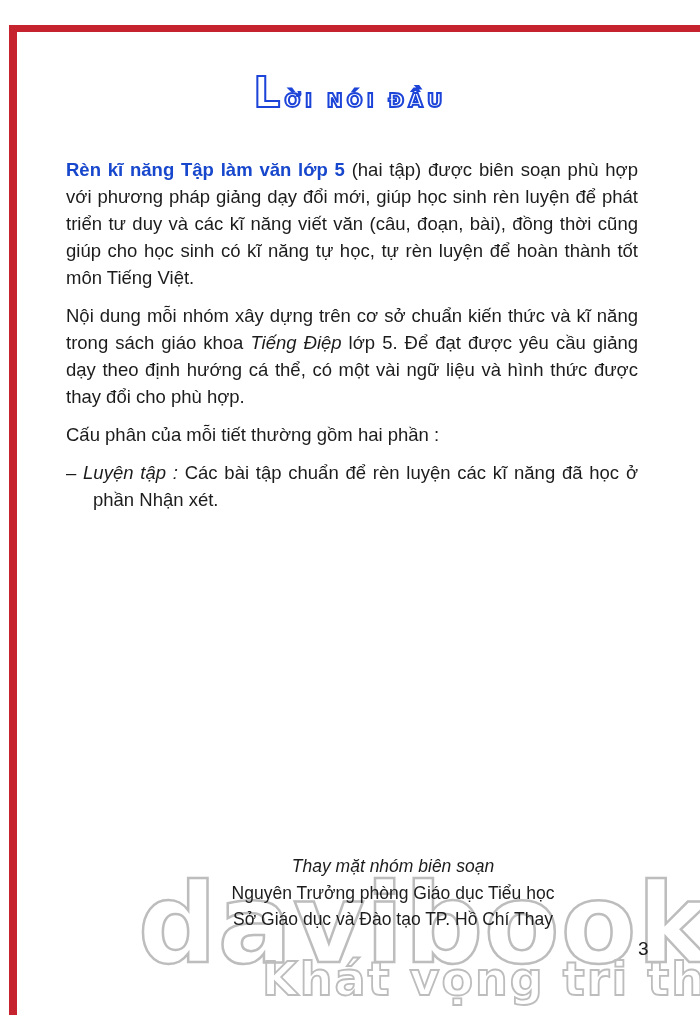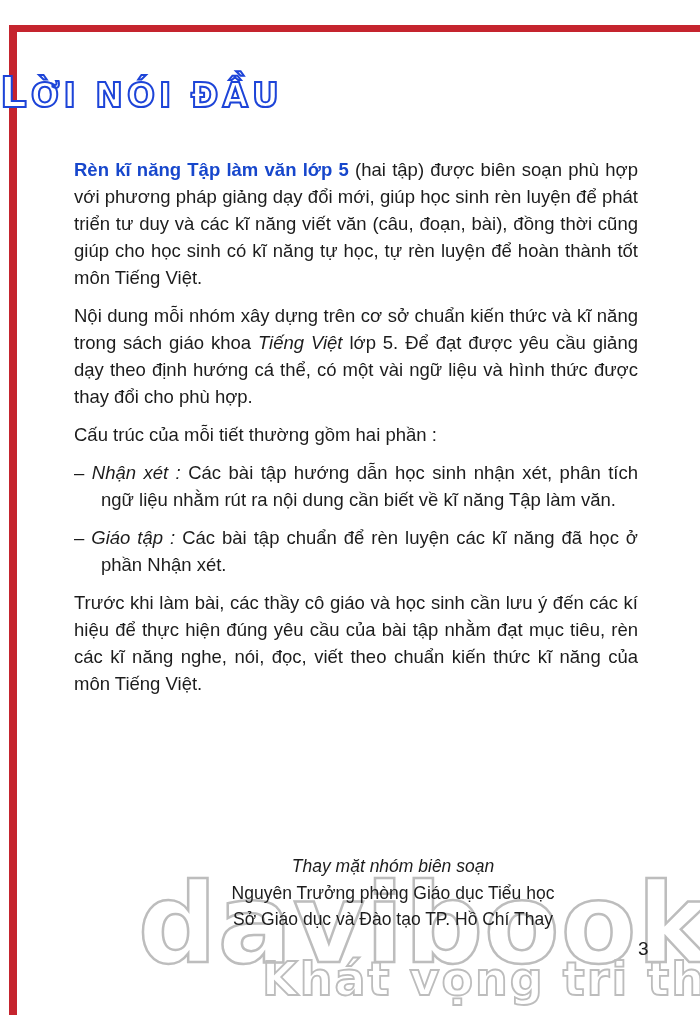--- a/index.html
+++ b/index.html
@@ -11,39 +11,39 @@
     font-family:"Liberation Sans",sans-serif;
     color:var(--text,#1c1c1c);
   }
   
   .edge-left{position:absolute;left:9px;top:25px;width:8px;height:990px;background:var(--border-red,#c5242e);}
   .edge-top{position:absolute;left:9px;top:25px;width:691px;height:7px;background:var(--border-red,#c5242e);}
 
   
   .title{
     position:absolute;top:68px;left:0;width:700px;
-    text-align:left;
+    text-align:center;
     font-family:"DejaVu Sans",sans-serif;
     font-weight:700;
-    font-size:33px;
+    font-size:19px;
     letter-spacing:4px;
     text-transform:uppercase;
     color:#ffffff;
     -webkit-text-stroke:2px var(--title-blue,#1d44d8);
     text-shadow:0 0 1px var(--title-blue,#1d44d8);
   }
   .title::first-letter{font-size:42px;}
 
   .body-col{
     position:absolute;left:66px;top:156px;width:572px;
     font-size:18.5px;line-height:27px;
     text-align:justify;
     z-index:2;
   }
-  .body-col p{margin:0 0 11px 8px;}
+  .body-col p{margin:0 0 11px 0;}
   .lead{color:var(--lead-blue,#1747cc);font-weight:700;}
   .bullet{padding-left:27px;text-indent:-27px;}
   .indent{margin-left:27px;}
 
   .signature{
     position:absolute;right:97px;top:853px;width:420px;
     text-align:center;font-size:17.5px;line-height:26.5px;
     z-index:2;
   }
   .sig-role{font-style:italic;}
@@ -76,34 +76,30 @@
 <body style="--title-blue: #1d44d8; --lead-blue: #1747cc; --border-red: #c5242e; --watermark-gray: #bdbdbd; --text: #1c1c1c;">
 
 <div class="edge-left"></div>
 <div class="edge-top"></div>
 
 <div class="title">Lời nói đầu</div>
 
 <div class="body-col">
   <p><span class="lead">Rèn kĩ năng Tập làm văn lớp 5</span><span> (hai tập) được biên soạn phù hợp với phương pháp giảng dạy đổi mới, giúp học sinh rèn luyện để phát triển tư duy và các kĩ năng viết văn (câu, đoạn, bài), đồng thời cũng giúp cho học sinh có kĩ năng tự học, tự rèn luyện để hoàn thành tốt môn Tiếng Việt.</span></p>
 
-  <p><span>Nội dung mỗi nhóm xây dựng trên cơ sở chuẩn kiến thức và kĩ năng trong sách giáo khoa </span><i>Tiếng Việt</i><span> lớp 5. Để đạt được yêu cầu giảng dạy theo định hướng cá thể, có một vài ngữ liệu và hình thức được thay đổi cho phù hợp.</span></p>
+  <p><span>Nội dung mỗi nhóm xây dựng trên cơ sở chuẩn kiến thức và kĩ năng trong sách giáo khoa </span><i>Tiếng Điệp</i><span> lớp 5. Để đạt được yêu cầu giảng dạy theo định hướng cá thể, có một vài ngữ liệu và hình thức được thay đổi cho phù hợp.</span></p>
 
-  <p>Cấu trúc của mỗi tiết thường gồm hai phần :</p>
+  <p>Cấu phân của mỗi tiết thường gồm hai phần :</p>
+
 
   <p class="bullet"><span class="dash">–</span>
-    <i>Nhận xét :</i>
-    <span>Các bài tập hướng dẫn học sinh nhận xét, phân tích ngữ liệu nhằm rút ra nội dung cần biết về kĩ năng Tập làm văn.</span></p>
-
-  <p class="bullet"><span class="dash">–</span>
-    <i>Giáo tập :</i>
+    <i>Luyện tập :</i>
     <span>Các bài tập chuẩn để rèn luyện các kĩ năng đã học ở phần Nhận xét.</span></p>
 
 
-  <p class="indent">Trước khi làm bài, các thầy cô giáo và học sinh cần lưu ý đến các kí hiệu để thực hiện đúng yêu cầu của bài tập nhằm đạt mục tiêu, rèn các kĩ năng nghe, nói, đọc, viết theo chuẩn kiến thức kĩ năng của môn Tiếng Việt.</p>
 </div>
 
 <div class="signature">
   <div class="sig-role">Thay mặt nhóm biên soạn</div>
   <div>Nguyên Trưởng phòng Giáo dục Tiểu học</div>
   <div>Sở Giáo dục và Đào tạo TP. Hồ Chí Thay</div>
 </div>
 
 <div class="wm-brand">davibooks</div>
 <div class="wm-slogan">Khát vọng tri thức</div>

